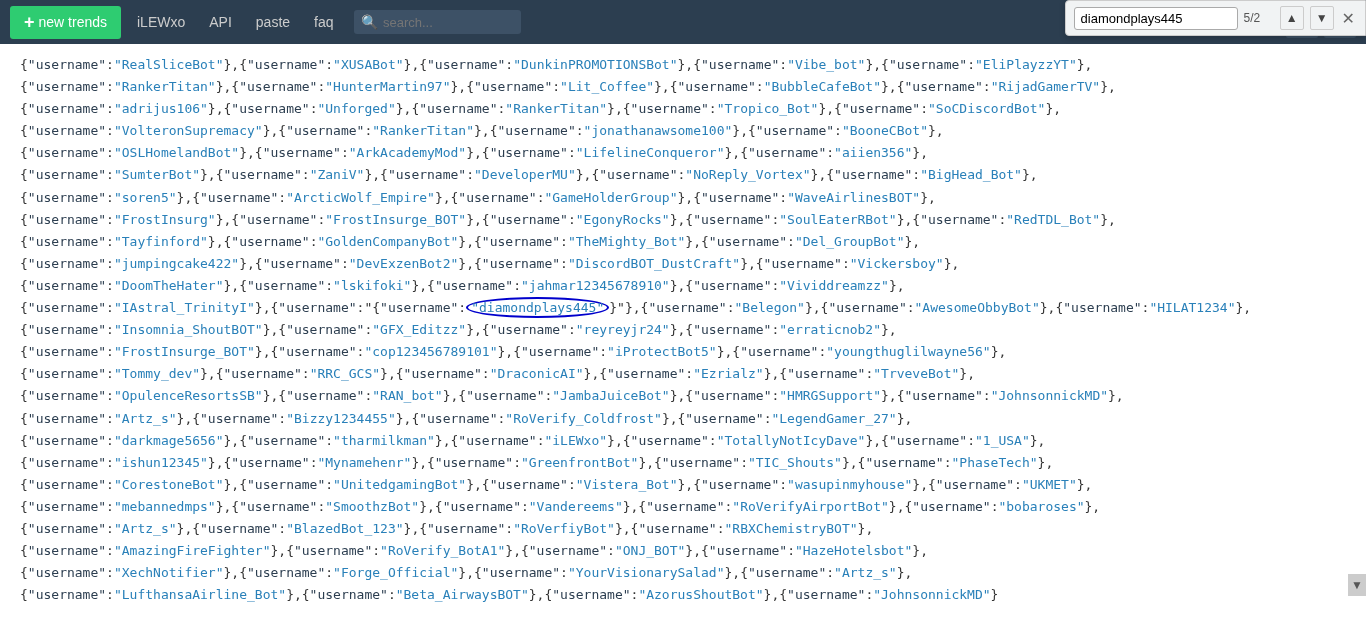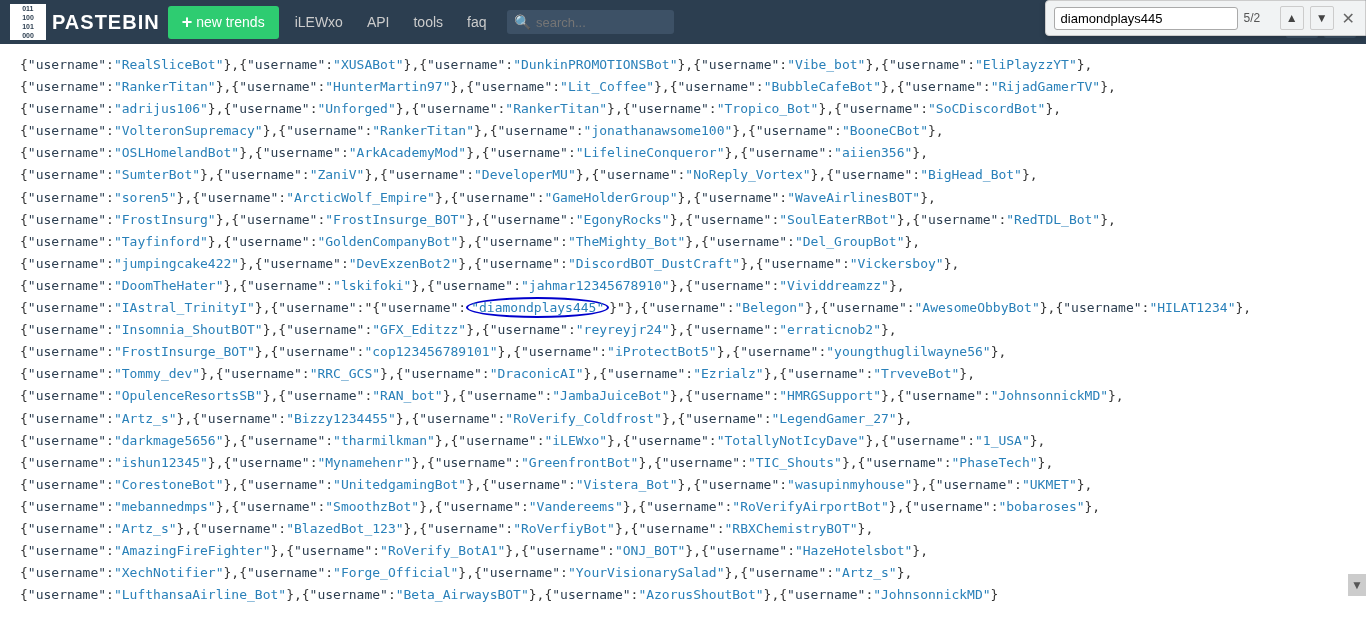--- a/index.html
+++ b/index.html
@@ -120,21 +120,21 @@
       z-index: 200;
       box-shadow: 0 2px 6px rgba(0,0,0,0.2);
       height: 36px;
     }
     .find-bar input {
       border: 1px solid #aaa;
       border-radius: 3px;
       padding: 3px 6px;
       font-size: 13px;
       outline: none;
-      width: 184px;
+      width: 164px;
     }
     .find-count {
       font-size: 12px;
       color: #555;
       min-width: 30px;
     }
     .find-btn {
       background: none;
       border: 1px solid #ccc;
       border-radius: 2px;
@@ -206,37 +206,29 @@
 
 <div class="find-bar">
   <input type="text" value="diamondplays445" style="">
   <span class="find-count">5/2</span>
   <button class="find-btn">▲</button>
   <button class="find-btn">▼</button>
   <button class="find-close">✕</button>
 </div>
 
 <nav class="navbar">
-  <div class="logo-box">
-    <div class="logo-icon">
-      <div style="font-size:7px; line-height:1.3; text-align:left;">
-        011<br>100<br>101<br>000
-      </div>
-    </div>
-    <span class="logo-text">PASTEBIN</span>
-  </div>
 
   <button class="new-paste-btn">
     <span class="plus">+</span>
     <span>new trends</span>
   </button>
 
   <a class="nav-link">iLEWxo</a>
   <a class="nav-link">API</a>
-  <a class="nav-link">tools</a>
+  <a class="nav-link">paste</a>
   <a class="nav-link">faq</a>
 
   <div class="search-box">
     <span class="search-icon-svg">🔍</span>
     <input type="text" placeholder="search..." style="">
   </div>
 
   <div class="nav-icons">
     <button class="nav-icon-btn">▤</button>
     <button class="nav-icon-btn">✉</button>

